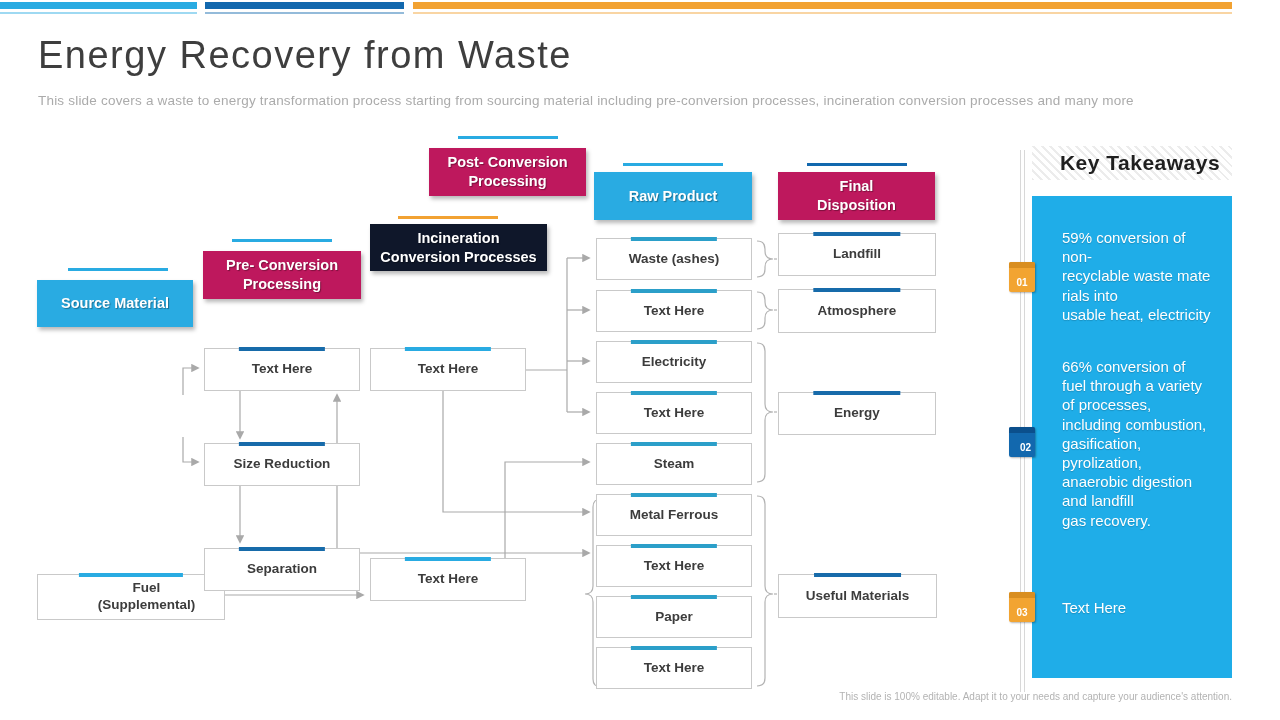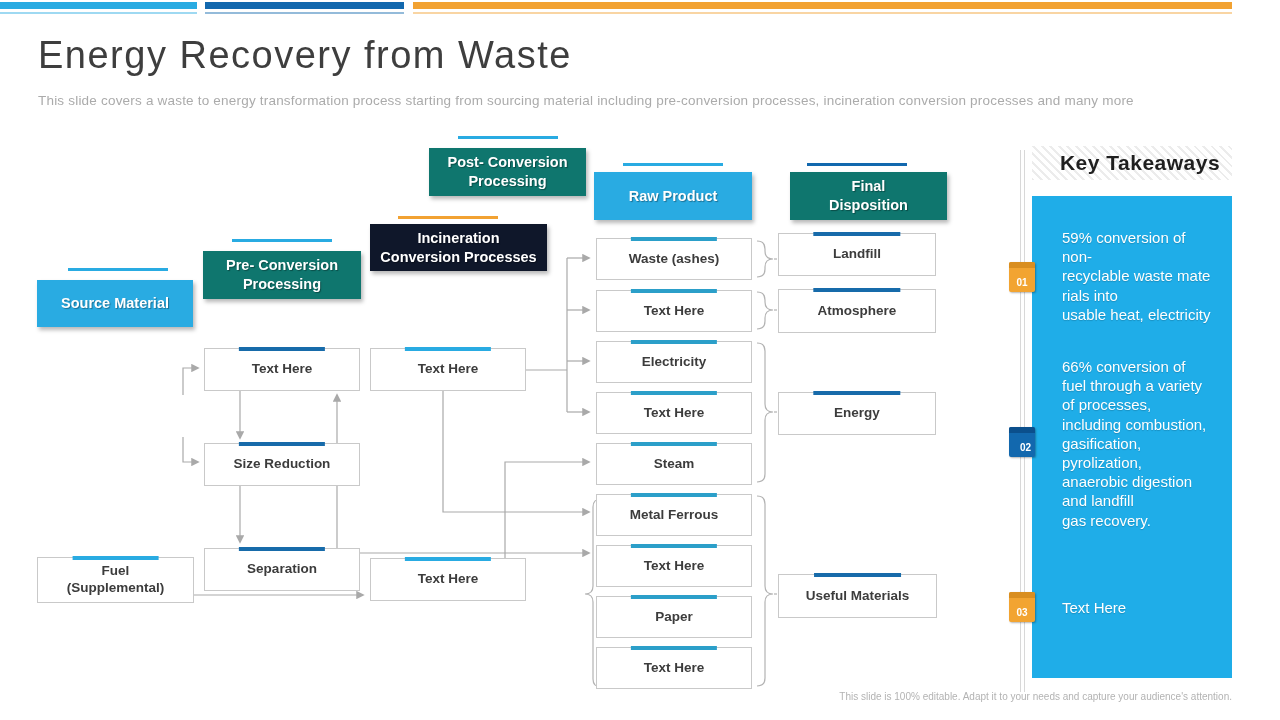--- a/index.html
+++ b/index.html
@@ -16,21 +16,21 @@
   .title{position:absolute;left:38px;top:34px;font-size:38px;letter-spacing:1.5px;
          color:#3E3E3E;white-space:nowrap;}
   .subtitle{position:absolute;left:38px;top:93px;font-size:13.5px;color:#ABABAB;letter-spacing:.2px;}
 
   
   .hdr{position:absolute;z-index:3;display:flex;align-items:center;justify-content:center;
        text-align:center;color:#fff;font-weight:bold;font-size:14.5px;line-height:1.3;
        white-space:pre-line;box-shadow:2px 3px 4px rgba(0,0,0,.28);
        text-shadow:1px 1px 1px rgba(0,0,0,.35);}
   .hdr-light{background:#29ABE2;}
-  .hdr-dark{background:#0f766e;}
+  .hdr-dark{background:#be185d;}
   .hdr-orange{background:#0f172a;}
   .hline{position:absolute;height:3px;width:100px;z-index:2;}
 
   
   .box{position:absolute;z-index:2;background:#fff;border:1px solid #C9C9C9;
        display:flex;align-items:center;justify-content:center;text-align:center;}
   .box .lbl{font-weight:bold;font-size:13.5px;color:#3C3C3C;line-height:1.25;white-space:pre-line;}
   .bar{position:absolute;top:-2px;left:50%;transform:translateX(-50%);width:56%;height:4px;}
   .bar-light{background:#29ABE2;}
   .bar-cyan{background:#2B9FC9;}
@@ -121,24 +121,24 @@
   <div class="hline" style="left:807px;top:163px;background:#1268AE;"></div>
 
   <div class="hdr hdr-light" style="left:37px;top:280px;width:156px;height:47px;">Source Material</div>
   <div class="hdr hdr-dark" style="left:203px;top:251px;width:158px;height:48px;">Pre- Conversion
 Processing</div>
   <div class="hdr hdr-orange" style="left:370px;top:224px;width:177px;height:47px;">Incineration
 Conversion Processes</div>
   <div class="hdr hdr-dark" style="left:429px;top:148px;width:157px;height:48px;">Post- Conversion
 Processing</div>
   <div class="hdr hdr-light" style="left:594px;top:172px;width:158px;height:48px;">Raw Product</div>
-  <div class="hdr hdr-dark" style="left:778px;top:172px;width:157px;height:48px;margin-left:12px;">Final
+  <div class="hdr hdr-dark" style="left:778px;top:172px;width:157px;height:48px;">Final
 Disposition</div>
 
-  <div class="box" style="left:37px;top:557px;width:155px;height:44px;">
+  <div class="box" style="left:37px;top:574px;width:155px;height:44px;padding-left:31px;">
     <span class="bar bar-light"></span>
     <span class="lbl">Fuel
 (Supplemental)</span>
   </div>
 
   <div class="box" style="left:204px;top:348px;width:154px;height:41px;">
     <span class="bar bar-dark"></span>
     <span class="lbl">Text Here</span>
   </div>
   <div class="box" style="left:204px;top:443px;width:154px;height:41px;">

